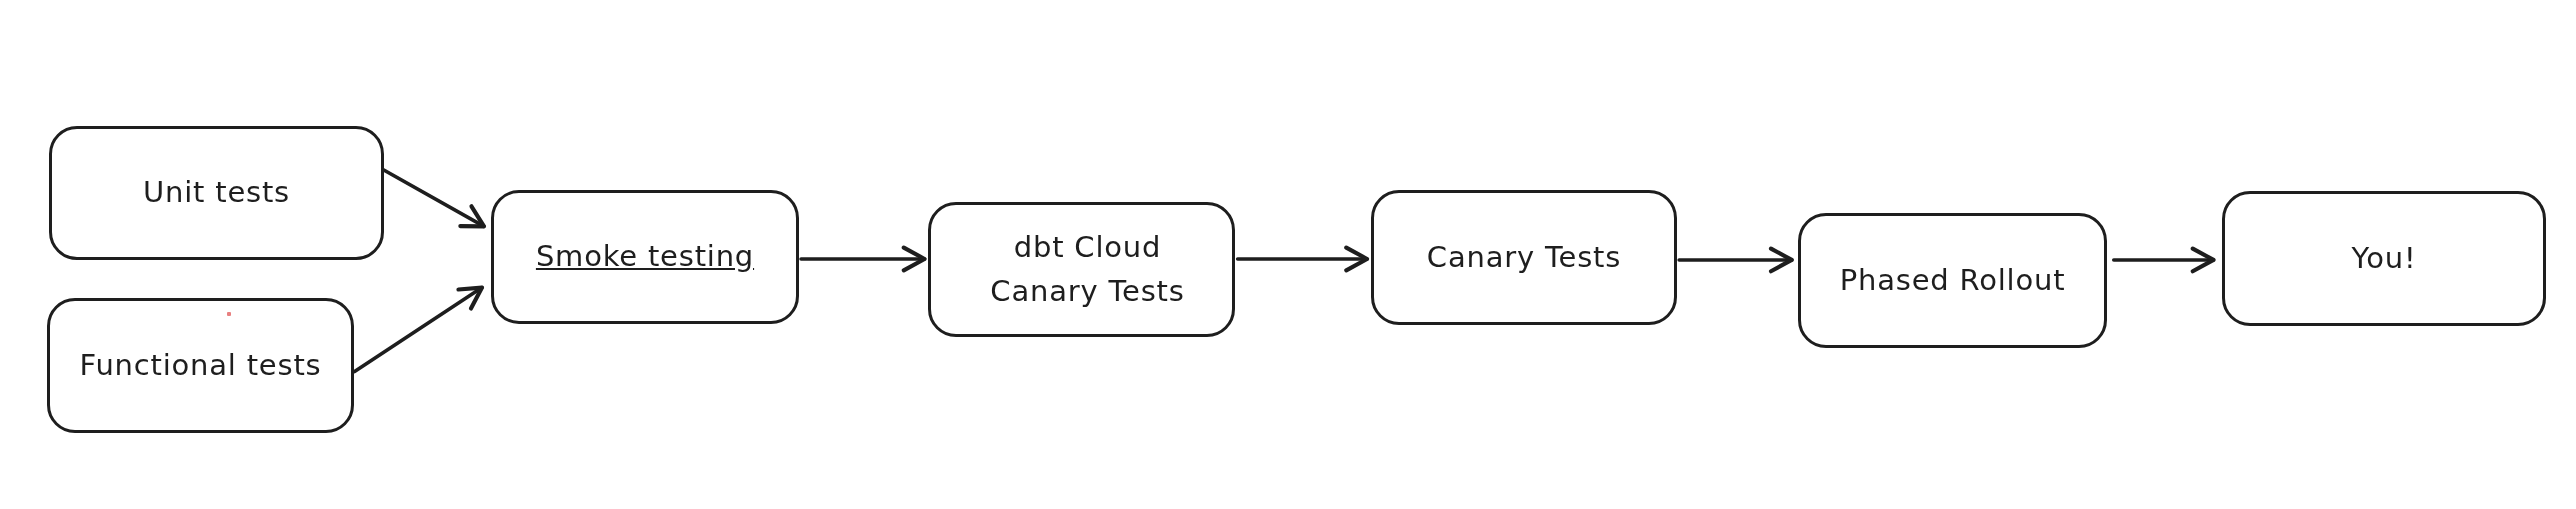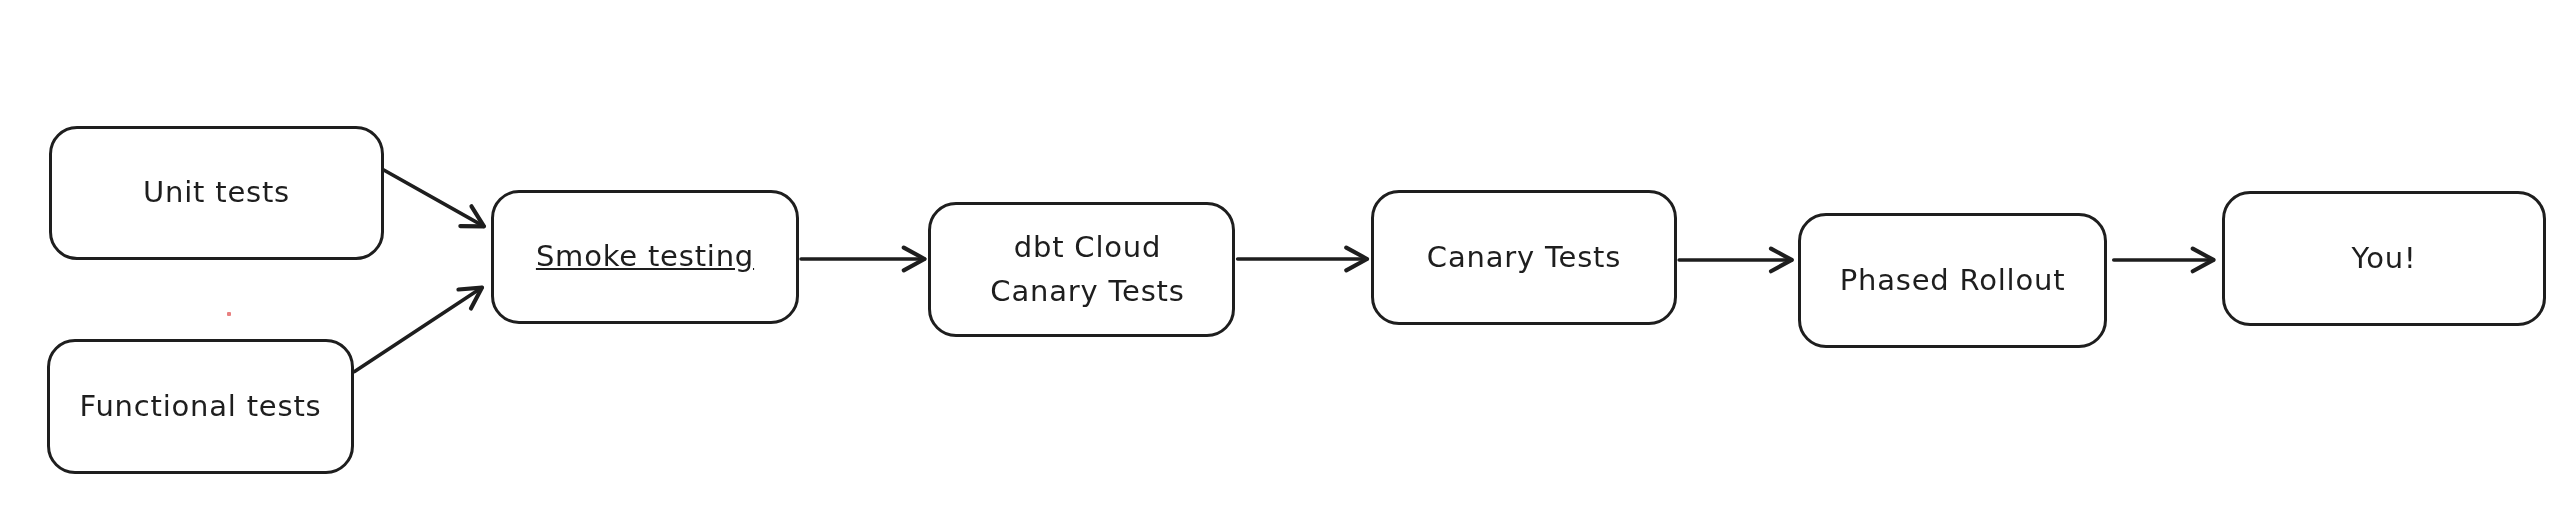--- a/index.html
+++ b/index.html
@@ -78,21 +78,21 @@
     </g>
     <g>
       <line x1="2140" y1="263" x2="2241" y2="263" stroke="#1e1e1e" stroke-width="3.6" stroke-linecap="round" marker-end="url(#arrowhead)"></line>
     </g>
   </svg>
 
   <div class="node" style="left:49px; top:91px; width:335px; height:134px;margin-top:35px;">
     <span class="label">Unit tests</span>
   </div>
 
-  <div class="node" style="left:47px; top:298px; width:307px; height:135px;margin-top:41px;">
+  <div class="node" style="left:47px; top:298px; width:307px; height:135px;">
     <span class="label">Functional tests</span>
   </div>
 
   <span class="stray-dot" style="left:227px; top:312px;"></span>
 
   <div class="node" style="left:491px; top:190px; width:308px; height:134px;text-decoration:underline;">
     <span class="label">Smoke testing</span>
   </div>
 
   <div class="node" style="left:928px; top:202px; width:307px; height:135px;padding-left:12px;">

